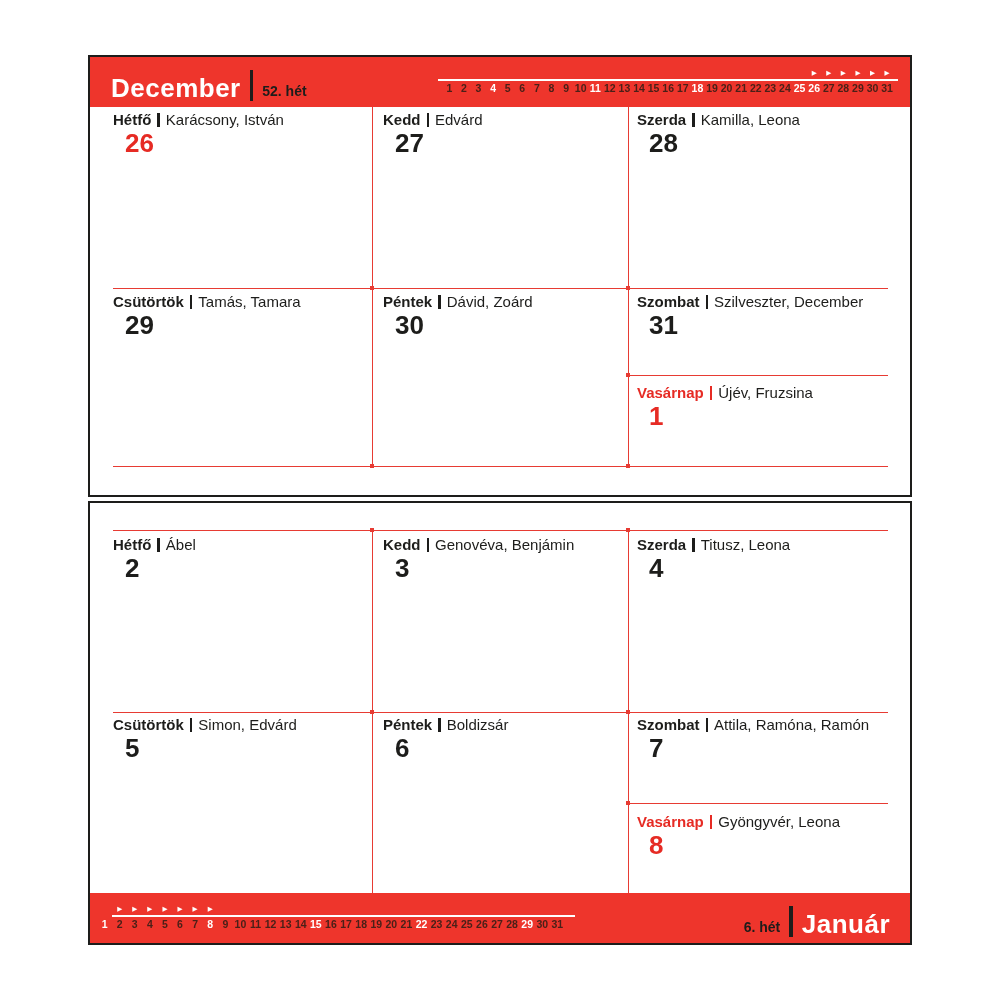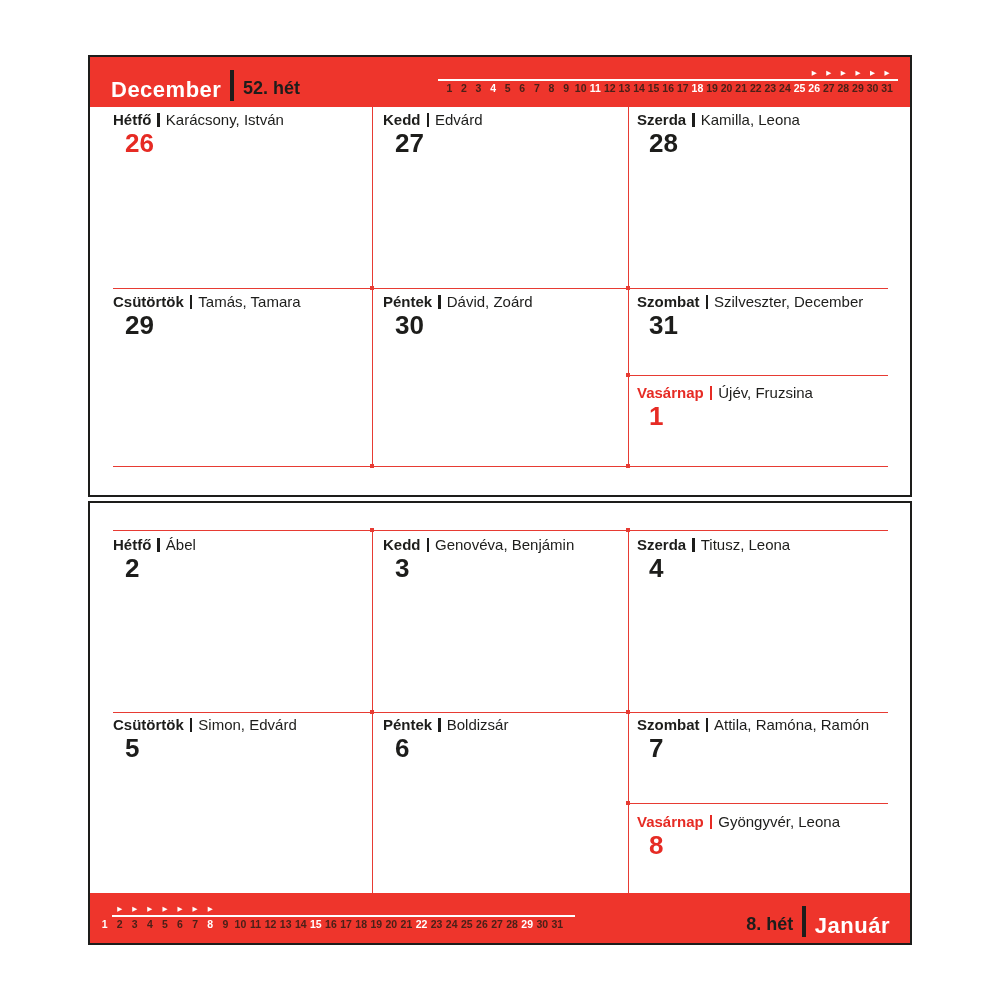--- a/index.html
+++ b/index.html
@@ -16,23 +16,23 @@
   .page{position:absolute;left:88px;width:824px;background:#fff;border:2px solid var(--ink)}
   .page-top{top:55px;height:442px}
   .page-bottom{top:501px;height:444px}
 
   .band{position:absolute;left:0;right:0;height:50px;background:var(--band-red)}
   .band-pos-top{top:0}
   .band-pos-bottom{bottom:0}
 
   .band-flex{display:flex;align-items:flex-end;height:100%;padding:0 0 6px 21px}
   .band-flex-right{justify-content:flex-end;padding:0 20px 6px 0}
-  .month-title{font-size:22px;font-weight:bold;color:#fff;line-height:0.95;letter-spacing:.5px}
+  .month-title{font-size:26px;font-weight:bold;color:#fff;line-height:0.95;letter-spacing:.5px}
   .band-bar{width:3.5px;height:31px;background:var(--ink);margin:0 9px}
-  .week-label{font-size:18px;font-weight:bold;color:var(--ink);margin-bottom:2px;white-space:nowrap}
+  .week-label{font-size:14px;font-weight:bold;color:var(--ink);margin-bottom:2px;white-space:nowrap}
 
   .mini-strip{position:absolute;top:11px}
   .strip-dec{left:352px;width:454px}
   .strip-jan{left:7px;width:470px}
   .strip-days{display:flex}
   .mini-day{display:flex;flex-direction:column;align-items:center}
   .strip-dec .mini-day{width:14.6px}
   .strip-jan .mini-day{width:15.1px}
   .mini-arrow{height:10px;line-height:10px;font-size:6.5px;color:#fff}
   .mini-num{font-size:10.5px;font-weight:bold;color:var(--mini-dim);line-height:13px;margin-top:4px}
@@ -464,18 +464,18 @@
             <span class="mini-arrow"></span>
             <span class="mini-num">30</span>
           </span>
           <span class="mini-day">
             <span class="mini-arrow"></span>
             <span class="mini-num">31</span>
           </span>
         </div>
     </div>
     <div class="band-flex band-flex-right">
-      <span class="week-label">8. hét</span>
+      <span class="week-label">6. hét</span>
       <span class="band-bar"></span>
       <span class="month-title">Január</span>
     </div>
   </div>
 </div>
 
 </body></html>

